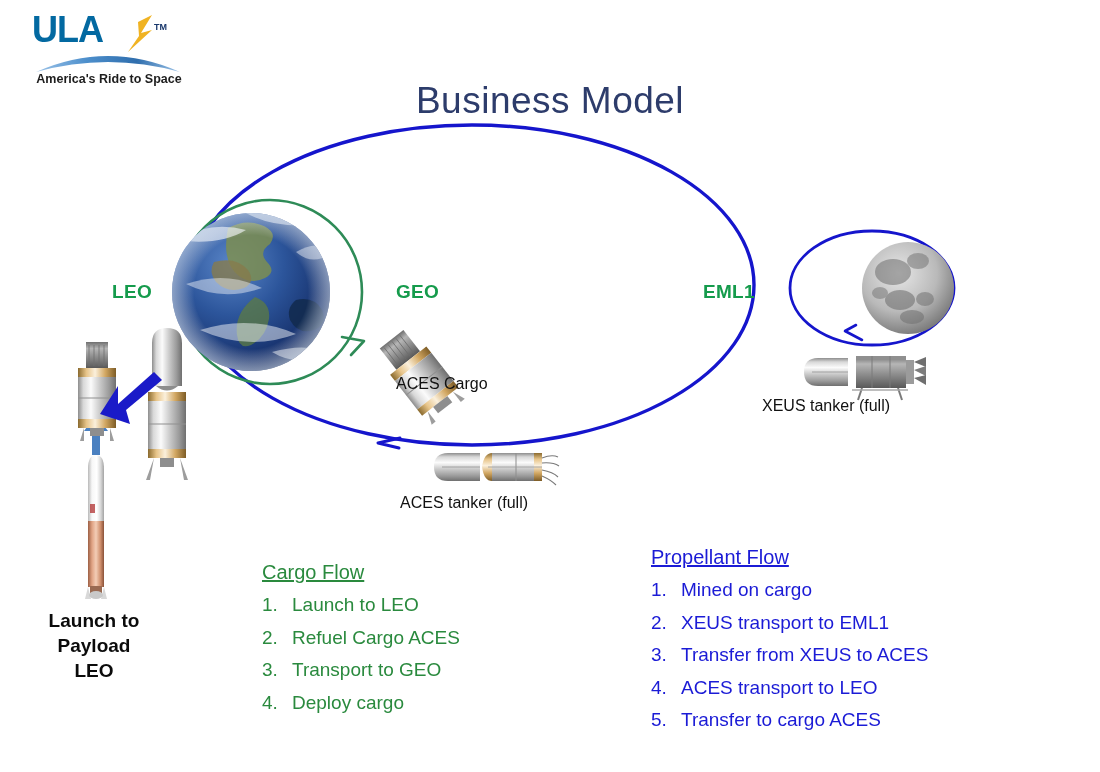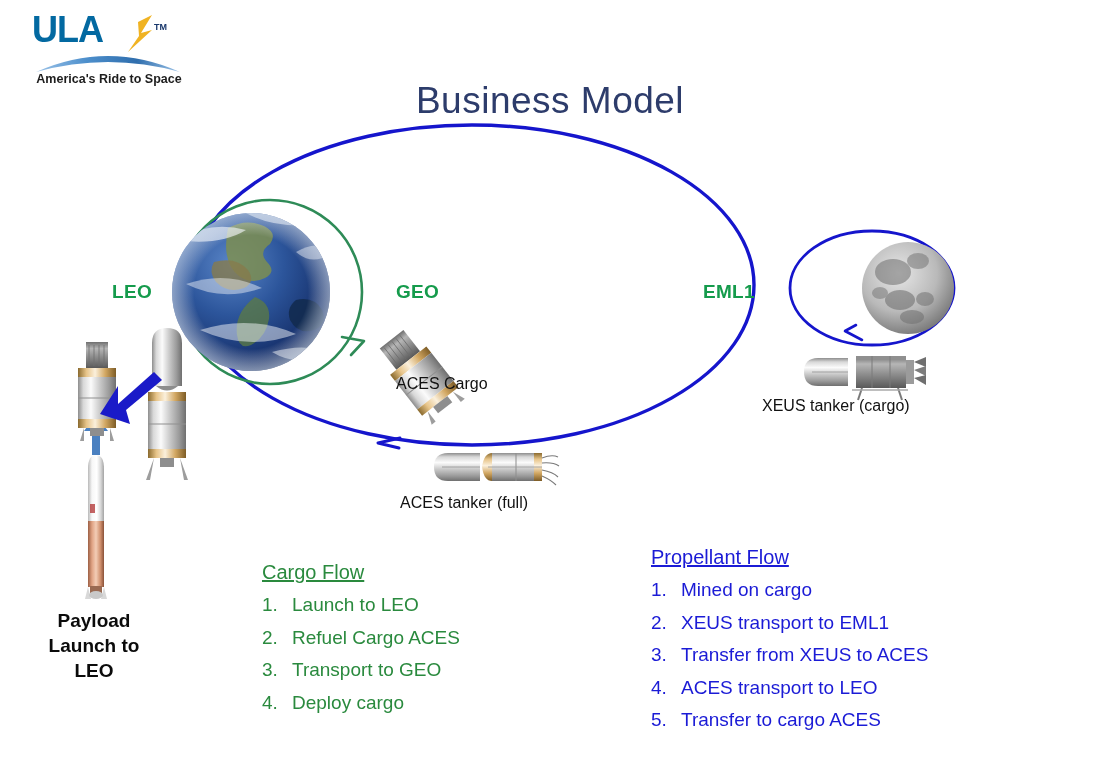--- a/index.html
+++ b/index.html
@@ -341,25 +341,25 @@
 </div>
 
 <div class="abs" id="title">Business Model</div>
 
 <div class="abs orb-label" id="lbl-leo">LEO</div>
 <div class="abs orb-label" id="lbl-geo">GEO</div>
 <div class="abs orb-label" id="lbl-eml1">EML1</div>
 
 <div class="abs caption" id="cap-aces-cargo">ACES Cargo</div>
 <div class="abs caption" id="cap-aces-tanker">ACES tanker (full)</div>
-<div class="abs caption" id="cap-xeus-tanker">XEUS tanker (cargo)</div>
+<div class="abs caption" id="cap-xeus-tanker">XEUS tanker (full)</div>
 
 <div class="abs" id="payload-launch">
+  <div>Launch to</div>
   <div>Payload</div>
-  <div>Launch to</div>
   <div>LEO</div>
 </div>
 
 <div class="flow" id="cargo-flow">
   <div class="flow-title">Cargo Flow</div>
   <ol>
     <li>
       <span class="num">1.</span>
       <span>Launch to LEO</span>
     </li>

